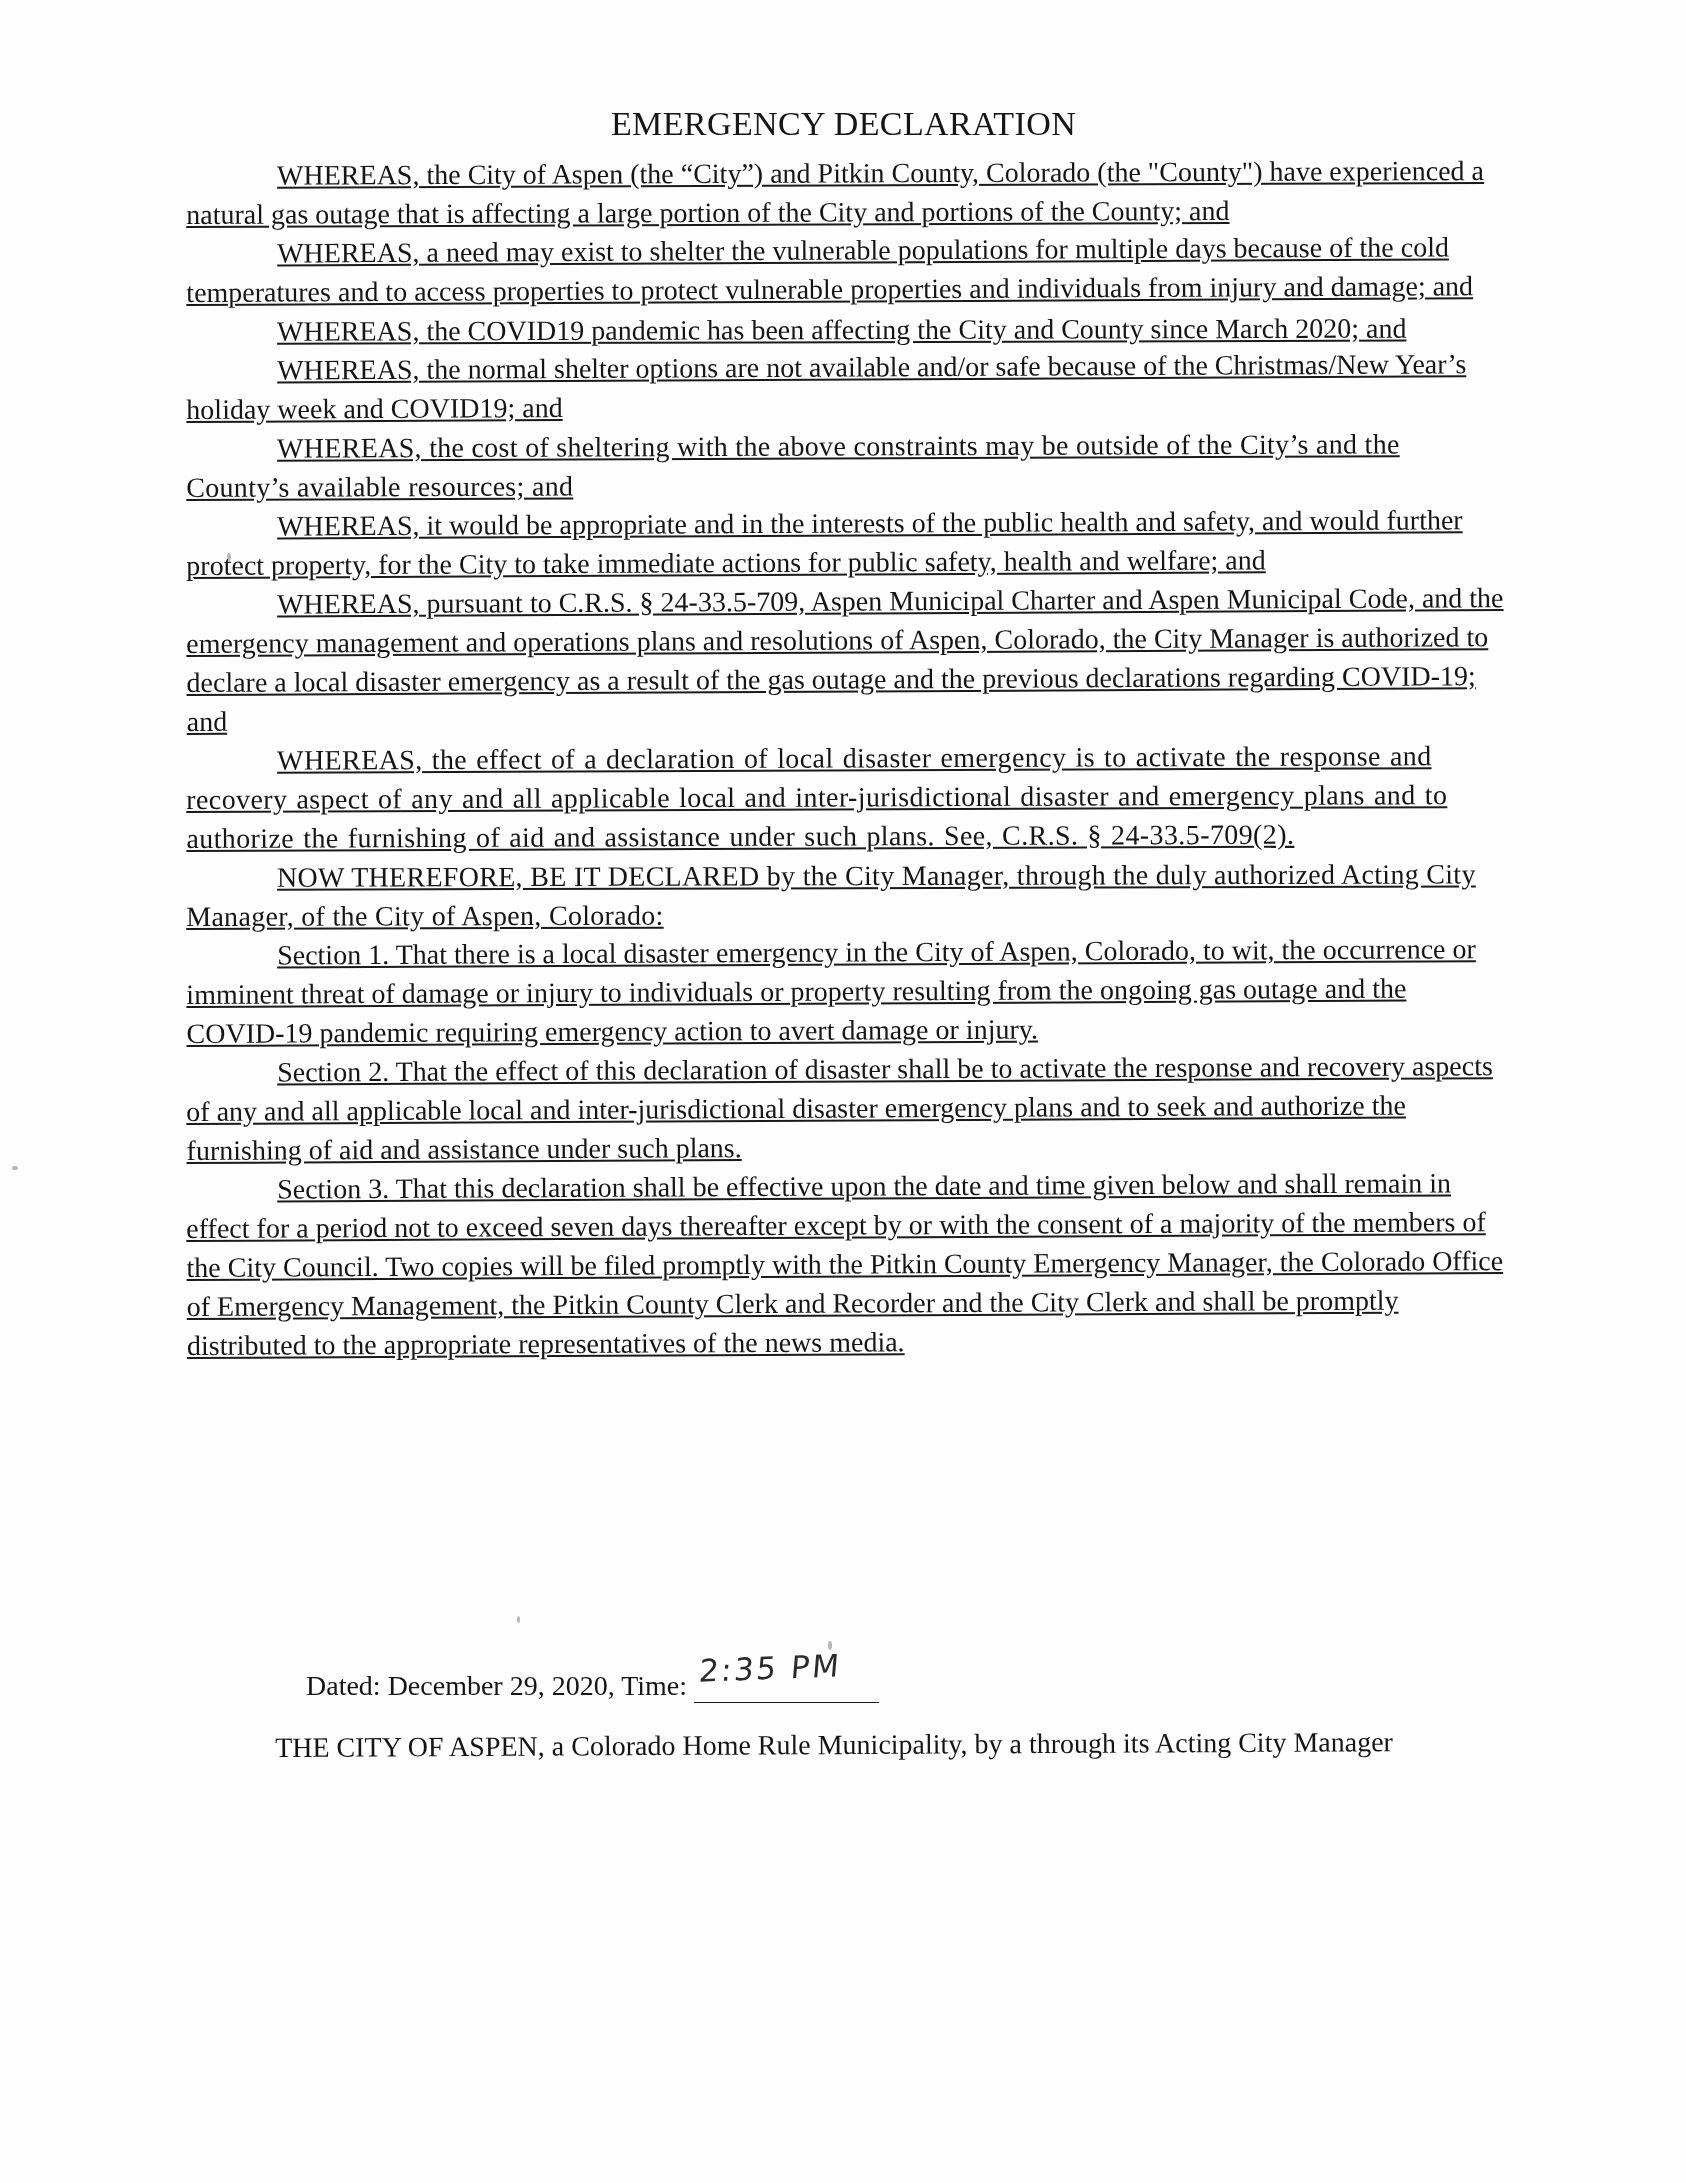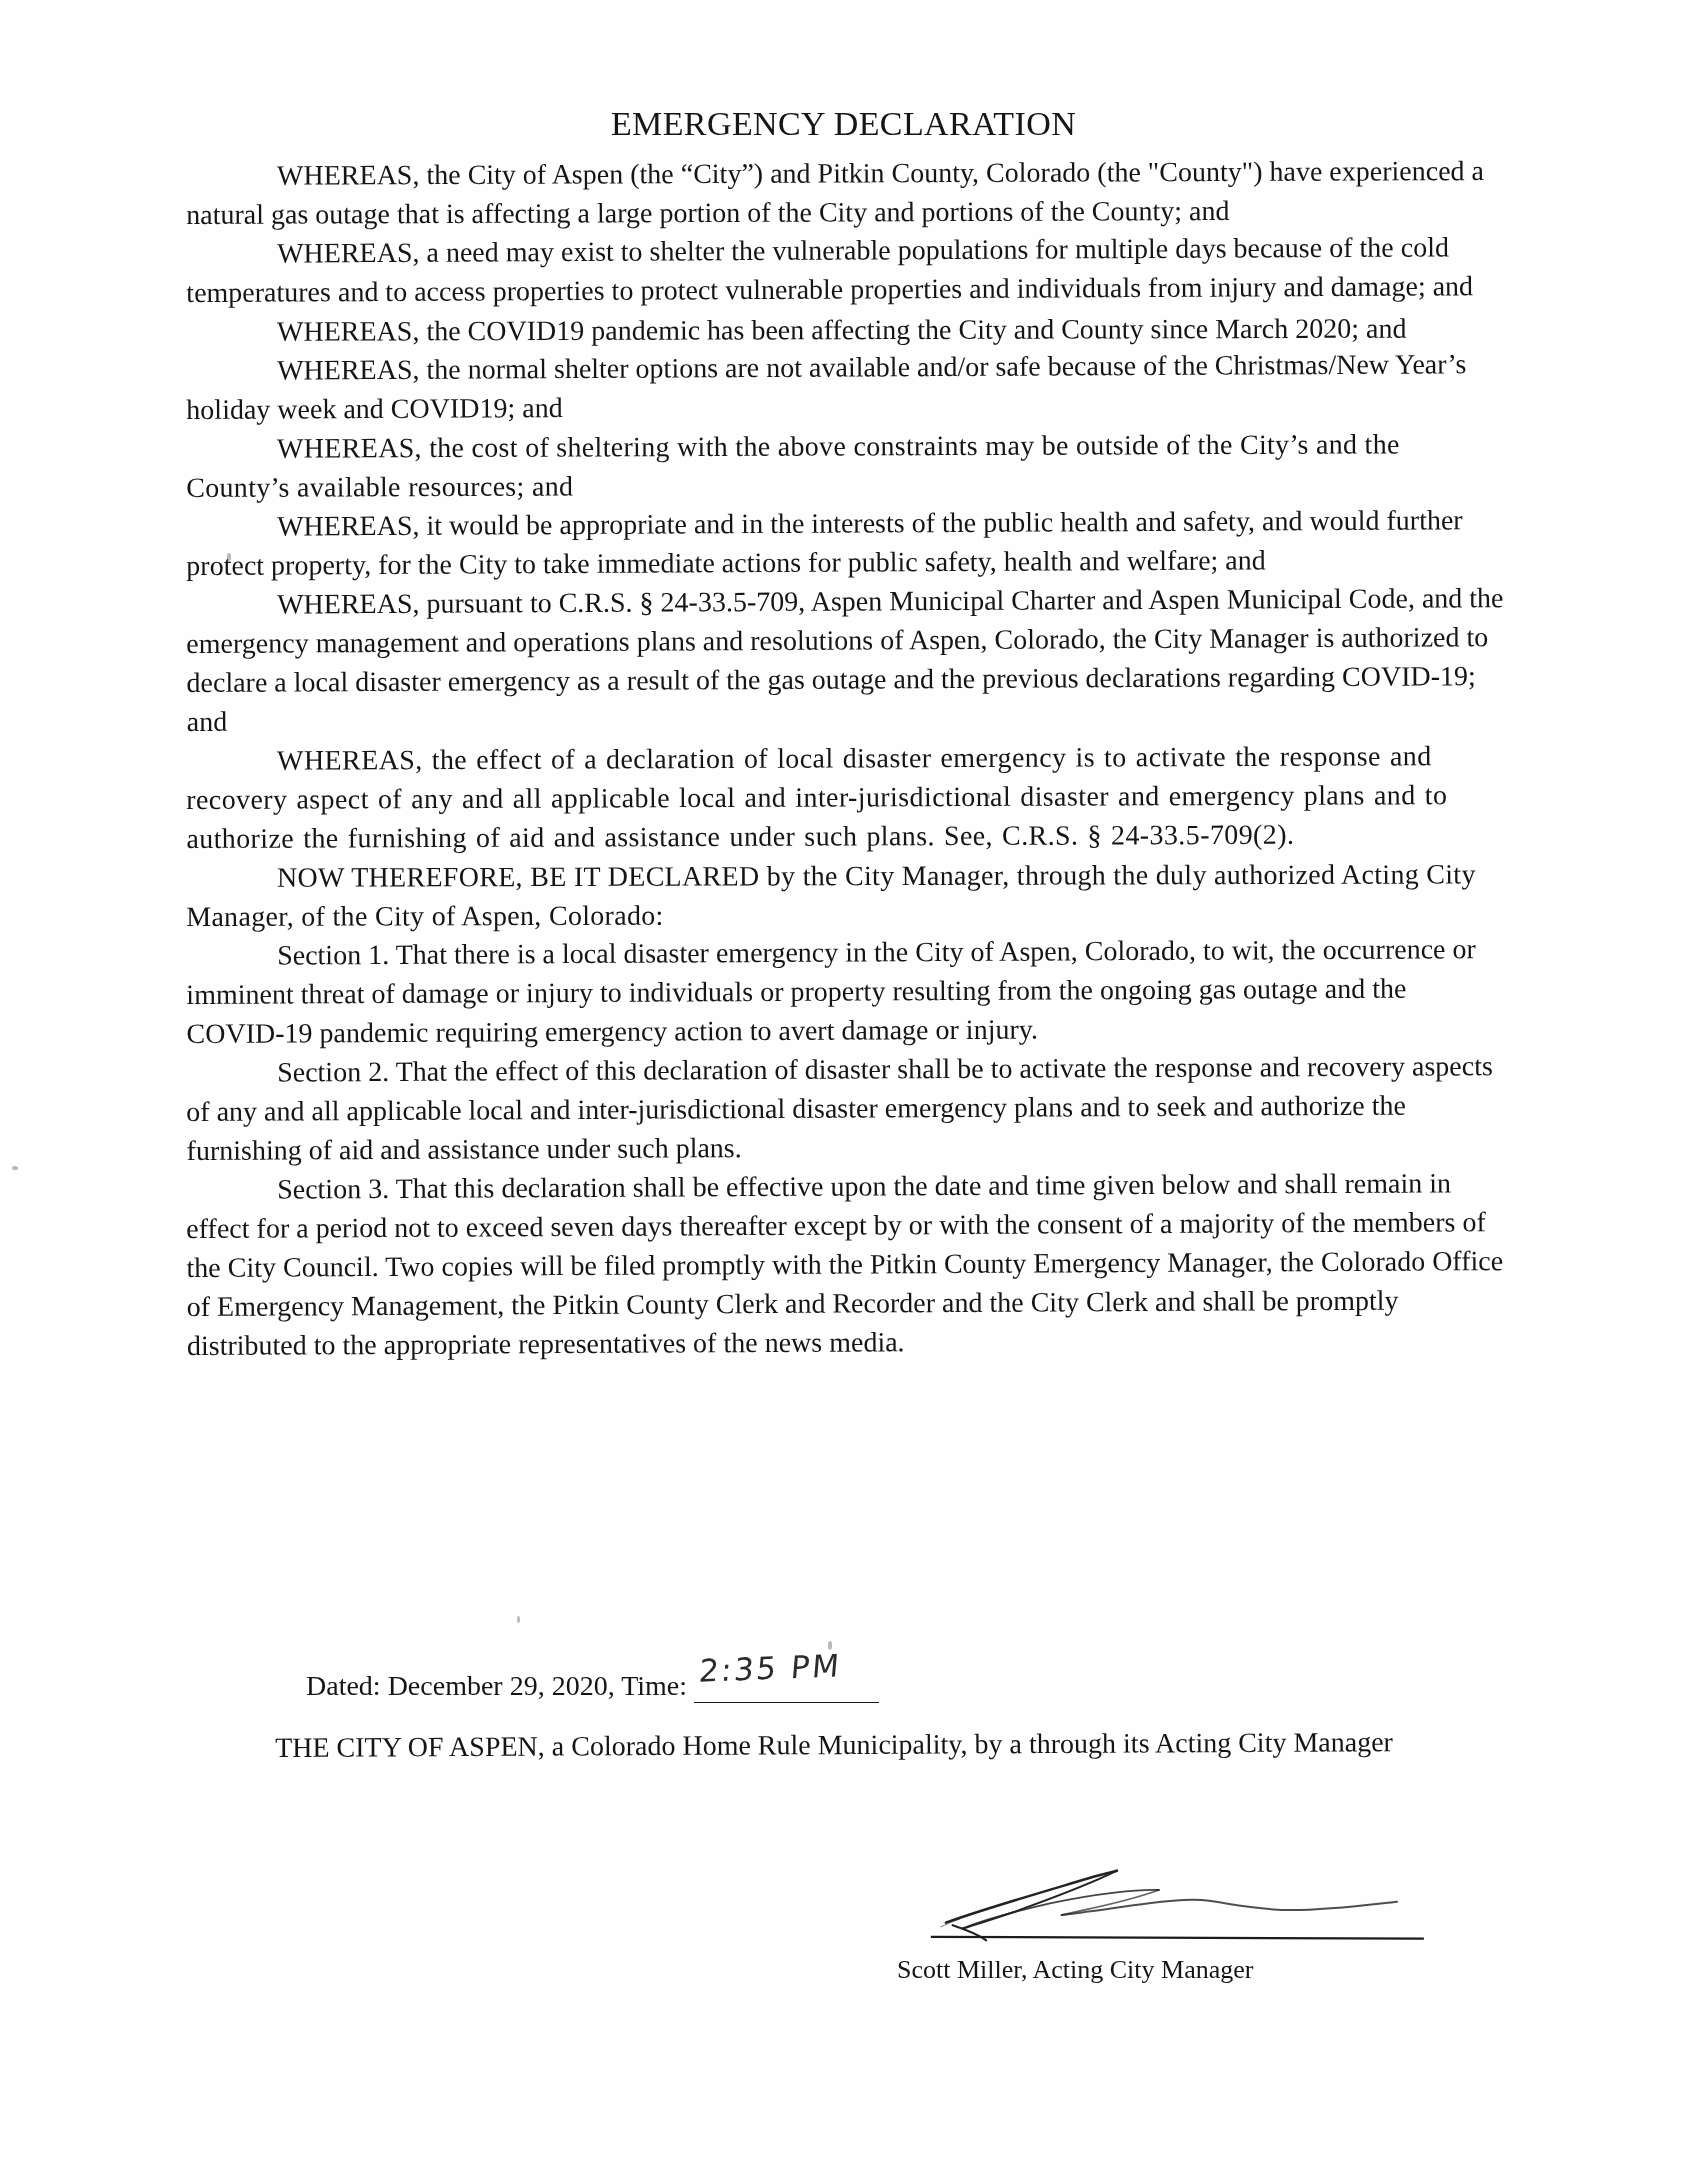--- a/index.html
+++ b/index.html
@@ -40,20 +40,21 @@
     letter-spacing: 0.4px;
     font-weight: 400;
     color: #161616;
   }
 
   .body-block {
     position: absolute;
     left: 186px;
     width: 1318px;
     top: 156px;
+    text-decoration: underline;
   }
 
   p.para {
     margin: 0 0 0 0;
     font-size: 28px;
     line-height: 39px;
     text-align: left;
     text-indent: 91px;
     color: #151515;
   }
@@ -165,31 +166,15 @@
     <p class="para s2 skew-b">Section 2. That the effect of this declaration of disaster shall be to activate the response and recovery aspects of any and all applicable local and inter-jurisdictional disaster emergency plans and to seek and authorize the furnishing of aid and assistance under such plans.</p>
     <p class="para s3 skew-b">Section 3.  That this declaration shall be effective upon the date and time given below and shall remain in effect for a period not to exceed seven days thereafter except by or with the consent of a majority of the members of the City Council.  Two copies will be filed promptly with the Pitkin County Emergency Manager, the Colorado Office of Emergency Management, the Pitkin County Clerk and Recorder and the City Clerk and shall be promptly distributed to the appropriate representatives of the news media.</p>
   </div>
 
   <div class="dated-line">
     <span>Dated:  December 29, 2020, Time:</span><span class="time-slot"><span class="handwriting">2:35 PM</span></span>
   </div>
 
   <div class="closing-line">THE CITY OF ASPEN, a Colorado Home Rule Municipality, by a through its Acting City Manager</div>
 
-  <div class="sig-block">
-    <svg class="sig-svg" viewBox="0 0 660 130">
-      <g fill="none" stroke="#222" stroke-linecap="round">
-        <path d="M58 95 C105 78, 175 58, 235 40 C 250 36, 258 34, 262 33" stroke-width="3"></path>
-        <path d="M262 33 C240 44, 190 64, 140 82 C 110 92, 88 99, 78 102" stroke-width="2.4"></path>
-        <path d="M78 102 C 92 96, 130 84, 182 72 C 238 60, 288 55, 312 56" stroke-width="2.2" opacity="0.85"></path>
-        <path d="M312 56 C 290 64, 250 74, 222 80 C 208 83, 200 85, 196 86" stroke-width="2" opacity="0.7"></path>
-        <path d="M196 86 C 230 82, 268 76, 300 72 C 330 68, 352 66, 372 69
-                 C 400 73, 430 80, 470 80 C 516 80, 560 74, 596 70" stroke-width="2.4" opacity="0.8"></path>
-        <path d="M52 100 C 60 96, 68 93, 74 91" stroke-width="1.4" opacity="0.5"></path>
-        <path d="M66 98 C 84 104, 98 110, 106 116" stroke-width="2.6"></path>
-      </g>
-      <line x1="40" y1="112" x2="628" y2="114" stroke="#1c1c1c" stroke-width="2.6"></line>
-    </svg>
-    <div class="sig-name">Scott Miller, Acting City Manager</div>
-  </div>
 
 </div>
 
 
 </body></html>

